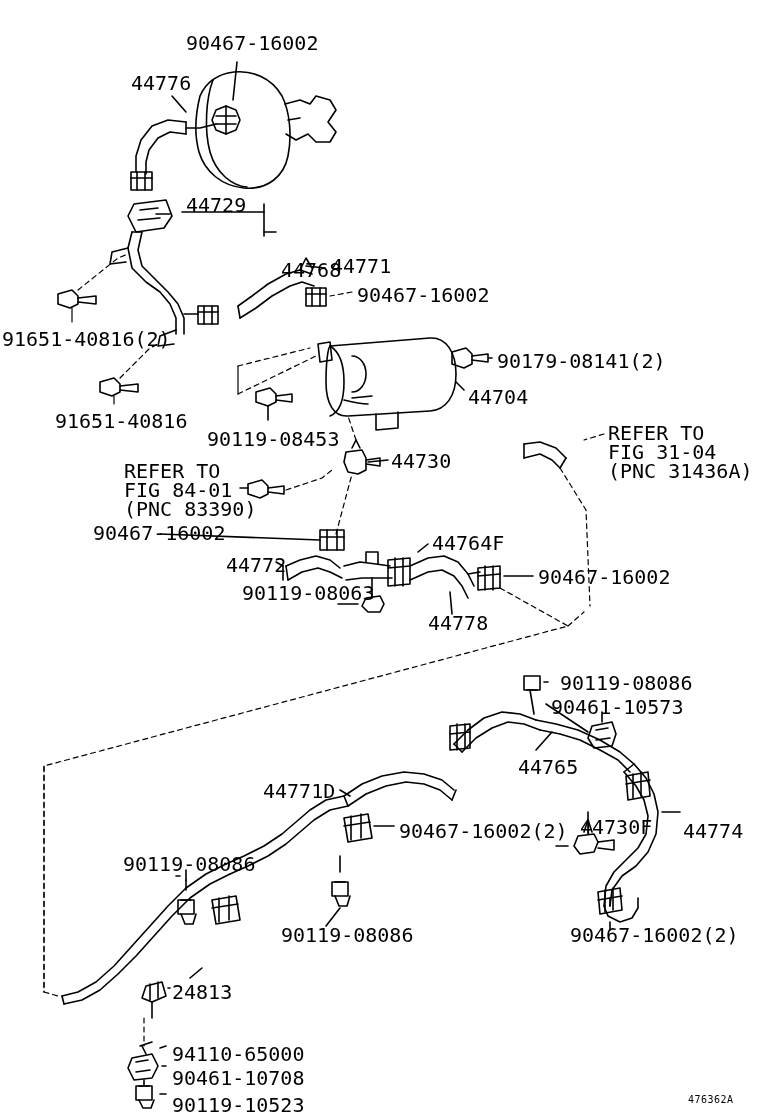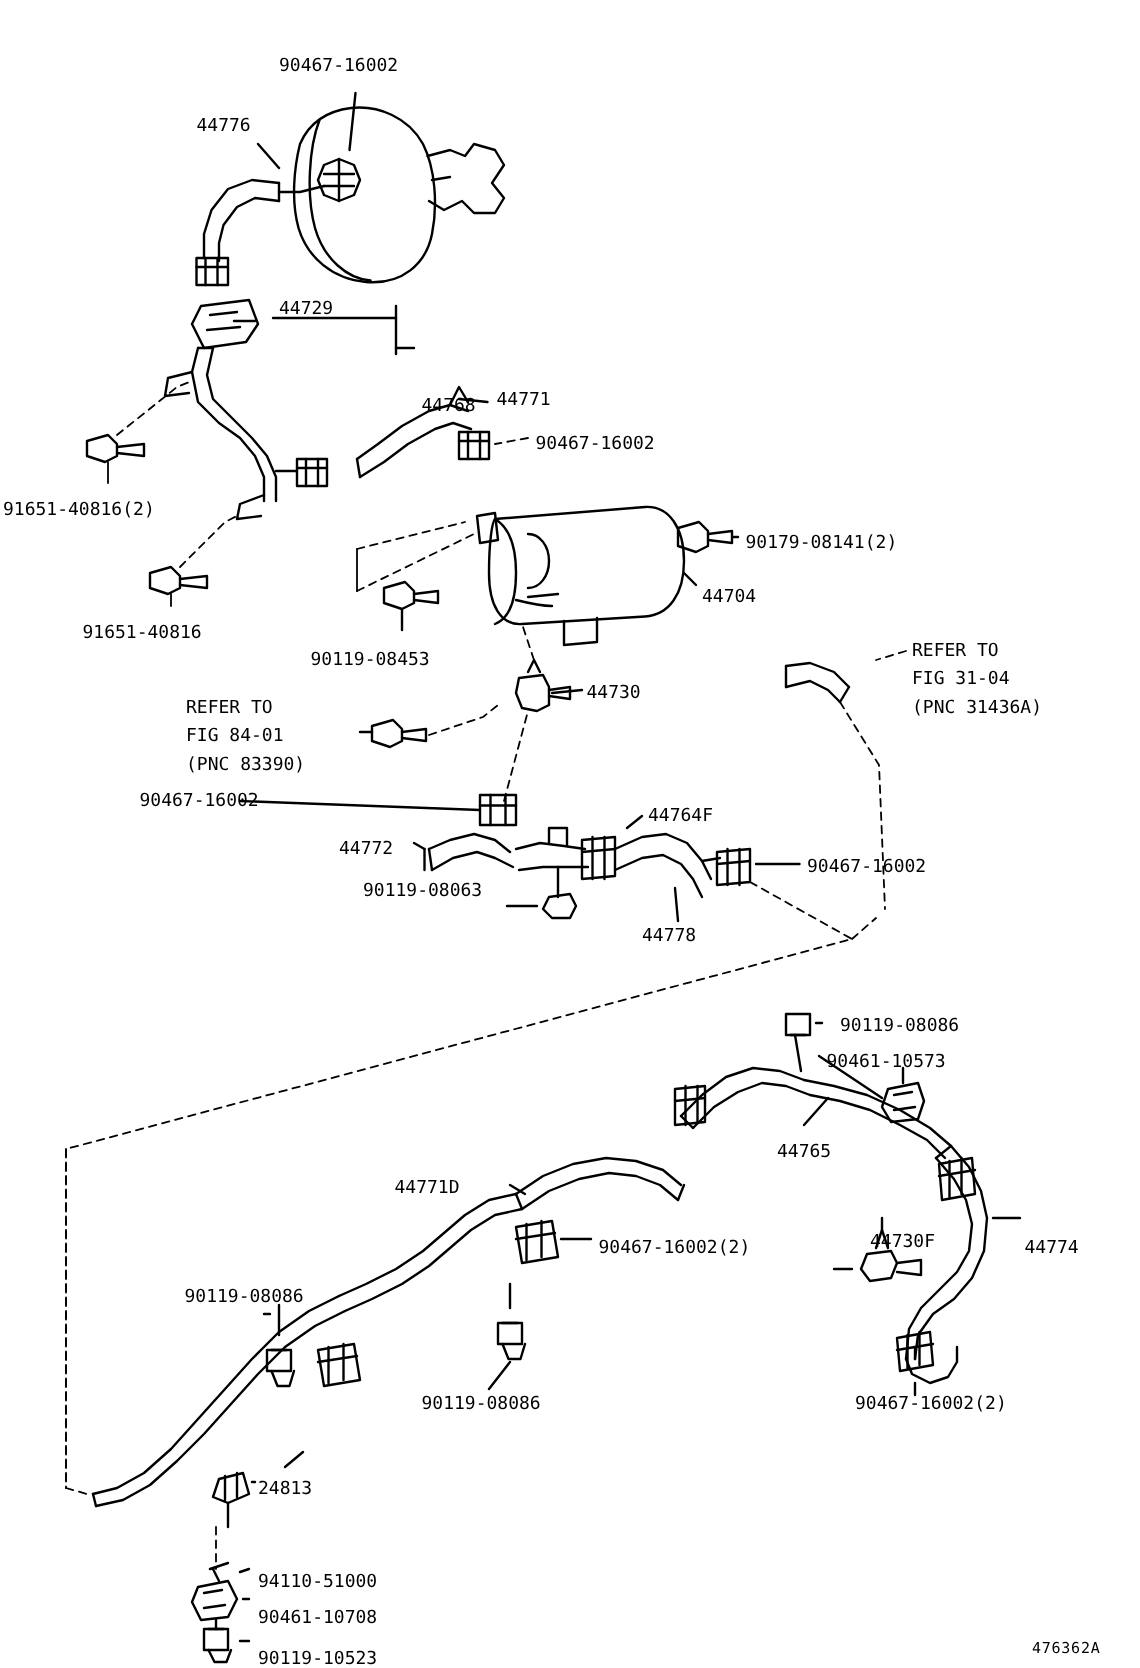--- a/index.html
+++ b/index.html
@@ -23,21 +23,21 @@
   }
   svg.layer {
     position: absolute;
     left: 0; top: 0;
     width: 760px;
     height: 1112px;
   }
   .lbl {
     position: absolute;
     font-family: "DejaVu Sans Mono", monospace;
-    font-size: 12px;
+    font-size: 20px;
     letter-spacing: 0px;
     white-space: pre;
     line-height: 19px;
     color: #000;
   }
   .lbl.code {
     font-size: 10px;
     letter-spacing: 0.5px;
   }
   .multi {
@@ -348,18 +348,18 @@
   <div class="lbl multi" style="left:551px; top:698px;">90461-10573</div>
   <div class="lbl multi" style="left:518px; top:758px;">44765</div>
   <div class="lbl multi" style="left:263px; top:782px;">44771D</div>
   <div class="lbl multi" style="left:399px; top:822px;">90467-16002(2)</div>
   <div class="lbl multi" style="left:556px; top:818px;margin-left:24px;">44730F</div>
   <div class="lbl multi" style="left:683px; top:822px;">44774</div>
   <div class="lbl multi" style="left:123px; top:855px;">90119-08086</div>
   <div class="lbl multi" style="left:281px; top:926px;">90119-08086</div>
   <div class="lbl multi" style="left:570px; top:926px;">90467-16002(2)</div>
   <div class="lbl multi" style="left:172px; top:983px;">24813</div>
-  <div class="lbl multi" style="left:172px; top:1045px;">94110-51000</div>
+  <div class="lbl multi" style="left:172px; top:1045px;">94110-65000</div>
   <div class="lbl multi" style="left:172px; top:1069px;">90461-10708</div>
   <div class="lbl multi" style="left:172px; top:1096px;">90119-10523</div>
 
   <div class="lbl code" style="left:688px; top:1090px;">476362A</div>
 </div>
 
 </body></html>

